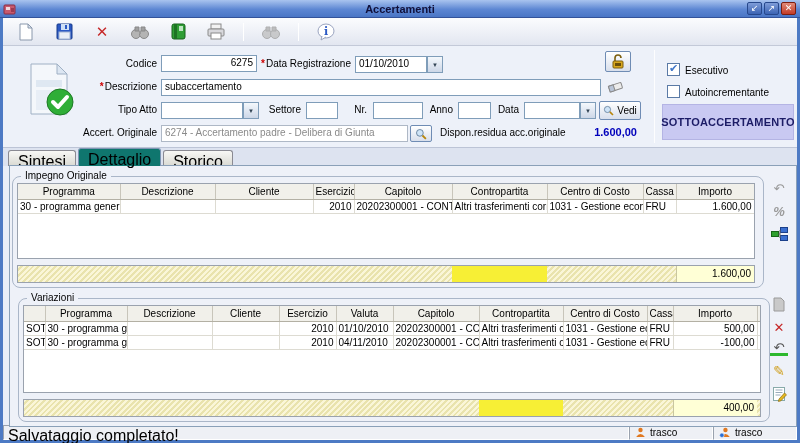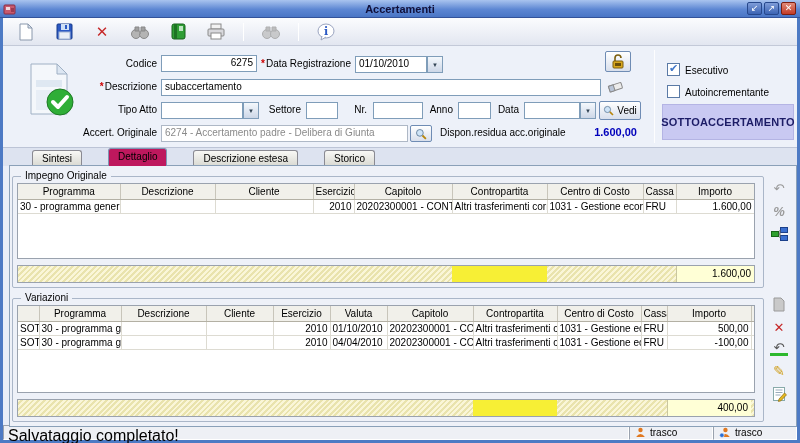--- a/index.html
+++ b/index.html
@@ -44,27 +44,27 @@
   .cb { position:absolute; width:13px; height:13px; background:#fff; border:1px solid #5a7aa6; }
   .cb.checked::after { content:"✔"; position:absolute; left:1px; top:-2px; color:#4177c9;
     font-size:11px; font-weight:bold; }
   .cblbl { position:absolute; font-size:10px; }
   .subpanel { position:absolute; left:659px; top:58px; width:132px; height:36px;
     background:#c9c9f2; border:1px solid #b4b4e4; display:flex; align-items:center;
     justify-content:center; font-weight:bold; font-size:11px; color:#1c1c66;
     letter-spacing:0.2px; }
   .tabsrow { position:absolute; left:0; right:0; top:148px; height:18px; background:#dde3f0;
     padding-left:5px; display:flex; align-items:flex-end; }
-  .tab { height:16px; padding:2px 9px 0; margin-right:2px; font-size:10px;
+  .tab { height:16px; padding:2px 9px 0; margin-right:2px; font-size:16px;
     background:linear-gradient(#f8f8f5,#d9d9d2); border:1px solid #8a8a92;
-    border-bottom:none; border-radius:3px 3px 0 0;margin-left:24px; }
-  .tab.active { background:#be185d; height:18px; border-color:#7f96b4; position:relative; z-index:3; }
+    border-bottom:none; border-radius:3px 3px 0 0; }
+  .tab.active { background:#0f766e; height:18px; border-color:#7f96b4; position:relative; z-index:3; }
   .content { position:absolute; left:6px; top:165px; width:788px; height:262px;
     background:#eef1f8; border:1px solid #8aa0b8; z-index:2; }
-  .groupbox { position:absolute; border:1px solid #aab6c8; border-radius:2px; }
+  .groupbox { position:absolute; border:1px solid #aab6c8; border-radius:8px; }
   .grouptitle { position:absolute; left:8px; top:-7px; background:#eef1f8; padding:0 4px;
     font-size:10px; }
   .tbox { position:absolute; background:#fff; border:1px solid #9aa2ae; overflow:hidden; }
   table.grid { border-collapse:collapse; table-layout:fixed; width:100%; font-size:10px; }
   table.grid th { background:#f1f0ea; border-right:1px solid #c8c5ba; border-bottom:1px solid #b3b0a4;
     font-weight:normal; height:15px; text-align:center; white-space:nowrap; overflow:hidden; padding:0 2px; }
   table.grid td { border-right:1px solid #dddbd2; border-bottom:1px solid #dddbd2; height:14px;
     white-space:nowrap; overflow:hidden; padding:0 2px; }
   .totalstrip { position:absolute; height:18px; border:1px solid #9aa2ae;
     background:repeating-linear-gradient(135deg,#faf6d8 0 2px,#e9e3ad 2px 4px); }
@@ -230,21 +230,20 @@
     <span class="cb checked" style="left:664px;top:17px"></span>
     <span class="cblbl" style="left:682px;top:19px">Esecutivo</span>
     <span class="cb" style="left:664px;top:39px"></span>
     <span class="cblbl" style="left:682px;top:41px">Autoincrementante</span>
     <div class="subpanel">SOTTOACCERTAMENTO</div>
   </div>
 
   <div class="tabsrow">
     <span class="tab">Sintesi</span>
     <span class="tab active">Dettaglio</span>
-    <span class="tab">Descrizione estesa</span>
     <span class="tab">Storico</span>
   </div>
 
   <div class="content">
 
     <div class="groupbox" style="left:2px;top:10px;width:752px;height:112px">
       <span class="grouptitle">Impegno Originale</span>
       <div class="tbox" style="left:4px;top:6px;width:738px;height:76px">
         <table class="grid">
             <colgroup>
@@ -297,21 +296,21 @@
       <span class="si">
         <svg width="17" height="14" viewBox="0 0 17 14">
             <rect x="0.5" y="4.5" width="7" height="5" fill="#2da02d" stroke="#176617"></rect>
             <rect x="9.5" y="0.5" width="7" height="5" fill="#3a6fd0" stroke="#1a3f8a"></rect>
             <rect x="9.5" y="8.5" width="7" height="5" fill="#3a6fd0" stroke="#1a3f8a"></rect>
             <path d="M7.5 7 h1.5 M9 3 v8" stroke="#666" fill="none"></path>
           </svg>
       </span>
     </div>
 
-    <div class="groupbox" style="left:2px;top:132px;width:752px;height:124px">
+    <div class="groupbox" style="left:8px;top:132px;width:752px;height:124px">
       <span class="grouptitle">Variazioni</span>
       <div class="tbox" style="left:4px;top:6px;width:738px;height:88px">
         <table class="grid">
             <colgroup>
               <col style="width:21px">
               <col style="width:82px">
               <col style="width:85px">
               <col style="width:67px">
               <col style="width:57px">
               <col style="width:57px">
@@ -352,21 +351,21 @@
                 <td style="text-align:left">FRU</td>
                 <td style="text-align:right">500,00</td>
                 <td style="text-align:left"></td>
               </tr>
               <tr>
                 <td style="text-align:left">SOT</td>
                 <td style="text-align:left">30 - programma generico</td>
                 <td style="text-align:left"></td>
                 <td style="text-align:left"></td>
                 <td style="text-align:right">2010</td>
-                <td style="text-align:left">04/04/2010</td>
+                <td style="text-align:left">04/11/2010</td>
                 <td style="text-align:left">20202300001 - CONTRIBUTI</td>
                 <td style="text-align:left">Altri trasferimenti correnti</td>
                 <td style="text-align:left">1031 - Gestione economica</td>
                 <td style="text-align:left">FRU</td>
                 <td style="text-align:right">-100,00</td>
                 <td style="text-align:left"></td>
               </tr>
             </tbody>
           </table>
       </div>

